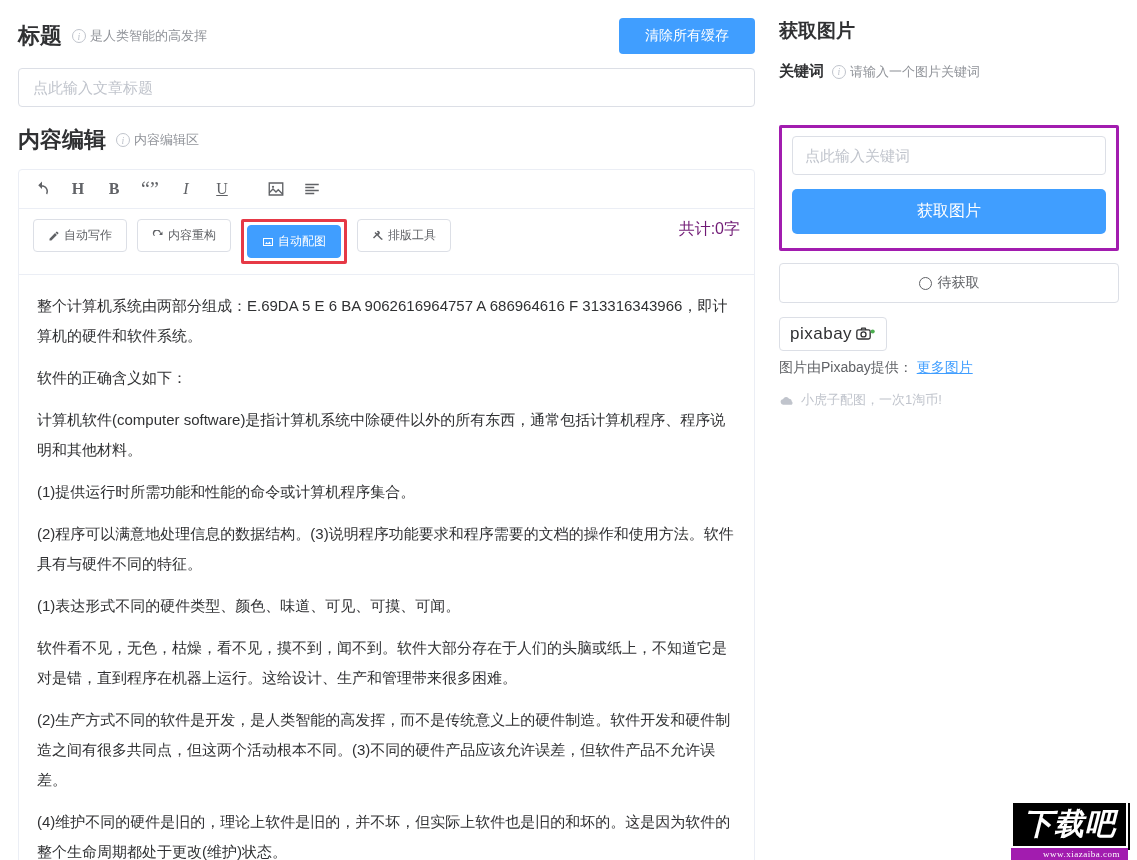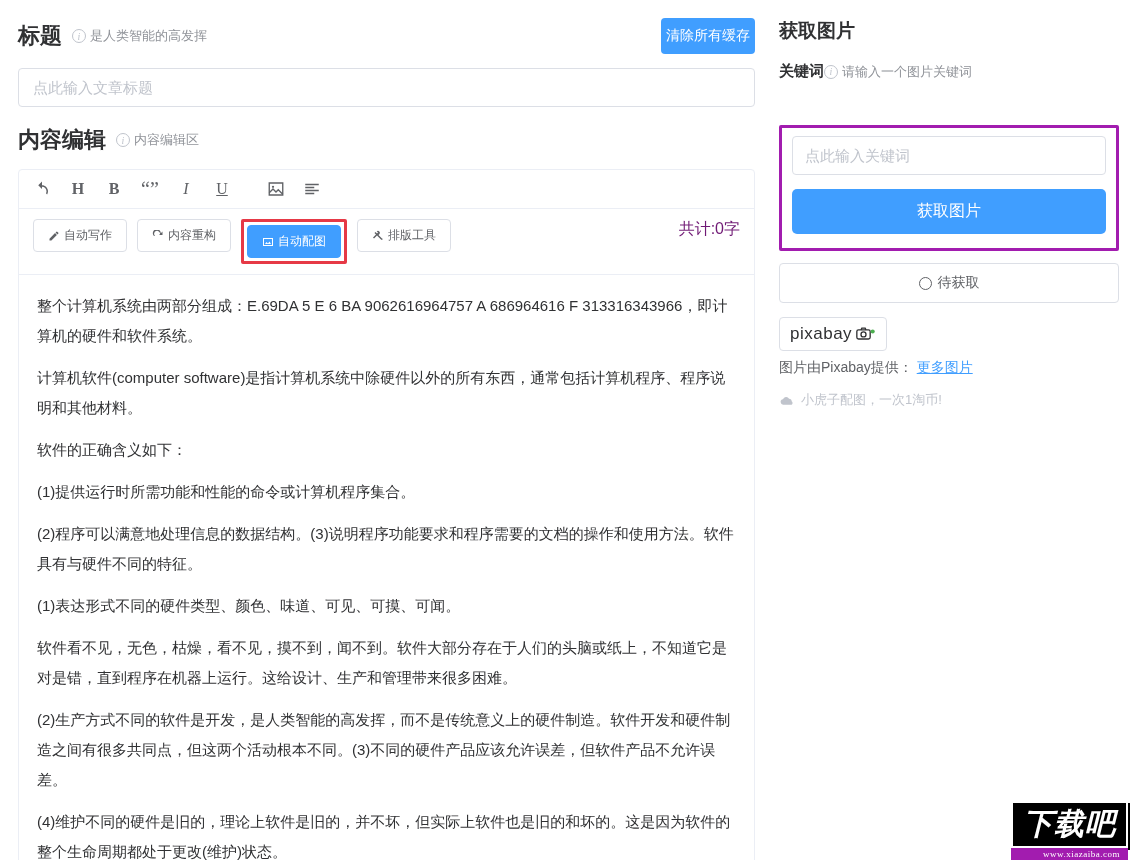--- a/index.html
+++ b/index.html
@@ -6,42 +6,42 @@
 body { font-family: "Microsoft YaHei", Arial, sans-serif; background: #fff; width: 1137px; height: 860px; overflow: hidden; position: relative; }
 .container { display: flex; padding: 18px 18px 0 18px; gap: 24px; }
 .left { flex: 1; min-width: 0; }
 .right { width: 340px; }
 
 .section-header { display: flex; align-items: center; justify-content: space-between; margin-bottom: 14px; }
 .section-title { font-size: 22px; font-weight: 600; color: #303133; display: flex; align-items: center; gap: 10px; }
 .section-hint { font-size: 13px; color: #909399; font-weight: 400; display: flex; align-items: center; gap: 4px; }
 .info-icon { width: 14px; height: 14px; border: 1px solid #c0c4cc; border-radius: 50%; display: inline-flex; align-items: center; justify-content: center; font-size: 10px; color: #c0c4cc; font-style: italic; font-family: Georgia, serif; }
 
-.btn { border-radius: 4px; padding: 8px 4px; font-size: 14px; cursor: pointer; border: 1px solid transparent; display: inline-flex; align-items: center; gap: 4px; }
+.btn { border-radius: 4px; padding: 8px 25px; font-size: 14px; cursor: pointer; border: 1px solid transparent; display: inline-flex; align-items: center; gap: 4px; }
 .btn-primary { background: #409eff; color: #fff; }
 .btn-plain { background: #fff; border: 1px solid #dcdfe6; color: #606266; font-size: 12px; padding: 7px 14px; }
 .btn-plain-active { background: #409eff; border: 1px solid #409eff; color: #fff; font-size: 12px; padding: 7px 14px; }
 
 .title-input { width: 100%; border: 1px solid #dcdfe6; border-radius: 4px; padding: 10px 14px; font-size: 15px; color: #606266; margin-bottom: 18px; }
 .title-input::placeholder { color: #c0c4cc; }
 
 .editor-box { border: 1px solid #ebeef5; border-radius: 4px; }
 .toolbar-row1 { display: flex; gap: 18px; padding: 10px 14px; align-items: center; border-bottom: 1px solid #ebeef5; }
 .toolbar-icon { width: 18px; height: 18px; color: #606266; cursor: pointer; display: flex; align-items: center; justify-content: center; font-size: 16px; }
 .toolbar-icon svg { width: 18px; height: 18px; fill: #606266; }
 .toolbar-row2 { display: flex; align-items: flex-start; padding: 10px 14px; gap: 10px; border-bottom: 1px solid #ebeef5; }
 .highlight-box { border: 3px solid #e63946; padding: 3px; border-radius: 2px; }
 .count-text { margin-left: auto; font-size: 16px; color: #701a75; }
 
 .content-area { padding: 16px 18px; font-size: 15px; line-height: 2.0; color: #303133; }
 .content-area p { margin-bottom: 12px; }
 
 .right-highlight { border: 3px solid #a21caf; padding: 8px 10px 14px 10px; border-radius: 2px; margin-bottom: 12px; margin-top: 44px; }
 .right-title { font-size: 19px; font-weight: 600; color: #303133; margin-bottom: 18px; }
-.right-sub { font-size: 15px; font-weight: 600; color: #303133; display: flex; align-items: center; gap: 0; margin-bottom: 24px; }
+.right-sub { font-size: 15px; font-weight: 600; color: #303133; display: flex; align-items: center; gap: 8px; margin-bottom: 24px; }
 .keyword-input { width: 100%; border: 1px solid #dcdfe6; border-radius: 4px; padding: 10px 12px; font-size: 15px; margin-bottom: 14px; color: #606266; }
 .keyword-input::placeholder { color: #c0c4cc; }
 .fetch-btn { width: 100%; background: #409eff; color: #fff; border: none; border-radius: 5px; padding: 12px; font-size: 16px; cursor: pointer; }
 
 .pending-btn { width: 100%; background: #fff; border: 1px solid #dcdfe6; color: #606266; border-radius: 4px; padding: 10px; font-size: 14px; display: flex; align-items: center; justify-content: center; gap: 6px; margin-bottom: 14px; cursor: default; }
 .circle-icon { width: 13px; height: 13px; border: 1.5px solid #606266; border-radius: 50%; }
 
 .pixabay-box { border: 1px solid #dcdfe6; border-radius: 4px; padding: 6px 10px; display: inline-flex; align-items: center; margin-bottom: 8px; }
 .pixabay-text { font-size: 17px; color: #303133; font-weight: 500; letter-spacing: 0.5px; }
 .camera-icon { width: 20px; height: 14px; margin-left: 4px; }
@@ -139,22 +139,22 @@
           <svg width="12" height="12" viewBox="0 0 24 24">
               <path fill="#606266" d="M22 19l-9-9 2-2a4 4 0 00-5.6-5.6L12 5l-2 2-3-3-2 2 3 3-6 6 2 2 6-6 9 9 3-3z"></path>
             </svg>
           <span>排版工具</span>
         </button>
         <span class="count-text">共计:0字</span>
       </div>
 
       <div class="content-area">
         <p>整个计算机系统由两部分组成：E.69DA 5 E 6 BA 9062616964757 A 686964616 F 313316343966，即计算机的硬件和软件系统。</p>
+        <p>软件的正确含义如下：</p>
         <p>计算机软件(computer software)是指计算机系统中除硬件以外的所有东西，通常包括计算机程序、程序说明和其他材料。</p>
-        <p>软件的正确含义如下：</p>
         <p>(1)提供运行时所需功能和性能的命令或计算机程序集合。</p>
         <p>(2)程序可以满意地处理信息的数据结构。(3)说明程序功能要求和程序需要的文档的操作和使用方法。软件具有与硬件不同的特征。</p>
         <p>(1)表达形式不同的硬件类型、颜色、味道、可见、可摸、可闻。</p>
         <p>软件看不见，无色，枯燥，看不见，摸不到，闻不到。软件大部分存在于人们的头脑或纸上，不知道它是对是错，直到程序在机器上运行。这给设计、生产和管理带来很多困难。</p>
         <p>(2)生产方式不同的软件是开发，是人类智能的高发挥，而不是传统意义上的硬件制造。软件开发和硬件制造之间有很多共同点，但这两个活动根本不同。(3)不同的硬件产品应该允许误差，但软件产品不允许误差。</p>
         <p>(4)维护不同的硬件是旧的，理论上软件是旧的，并不坏，但实际上软件也是旧的和坏的。这是因为软件的整个生命周期都处于更改(维护)状态。</p>
       </div>
     </div>
   </div>
 

